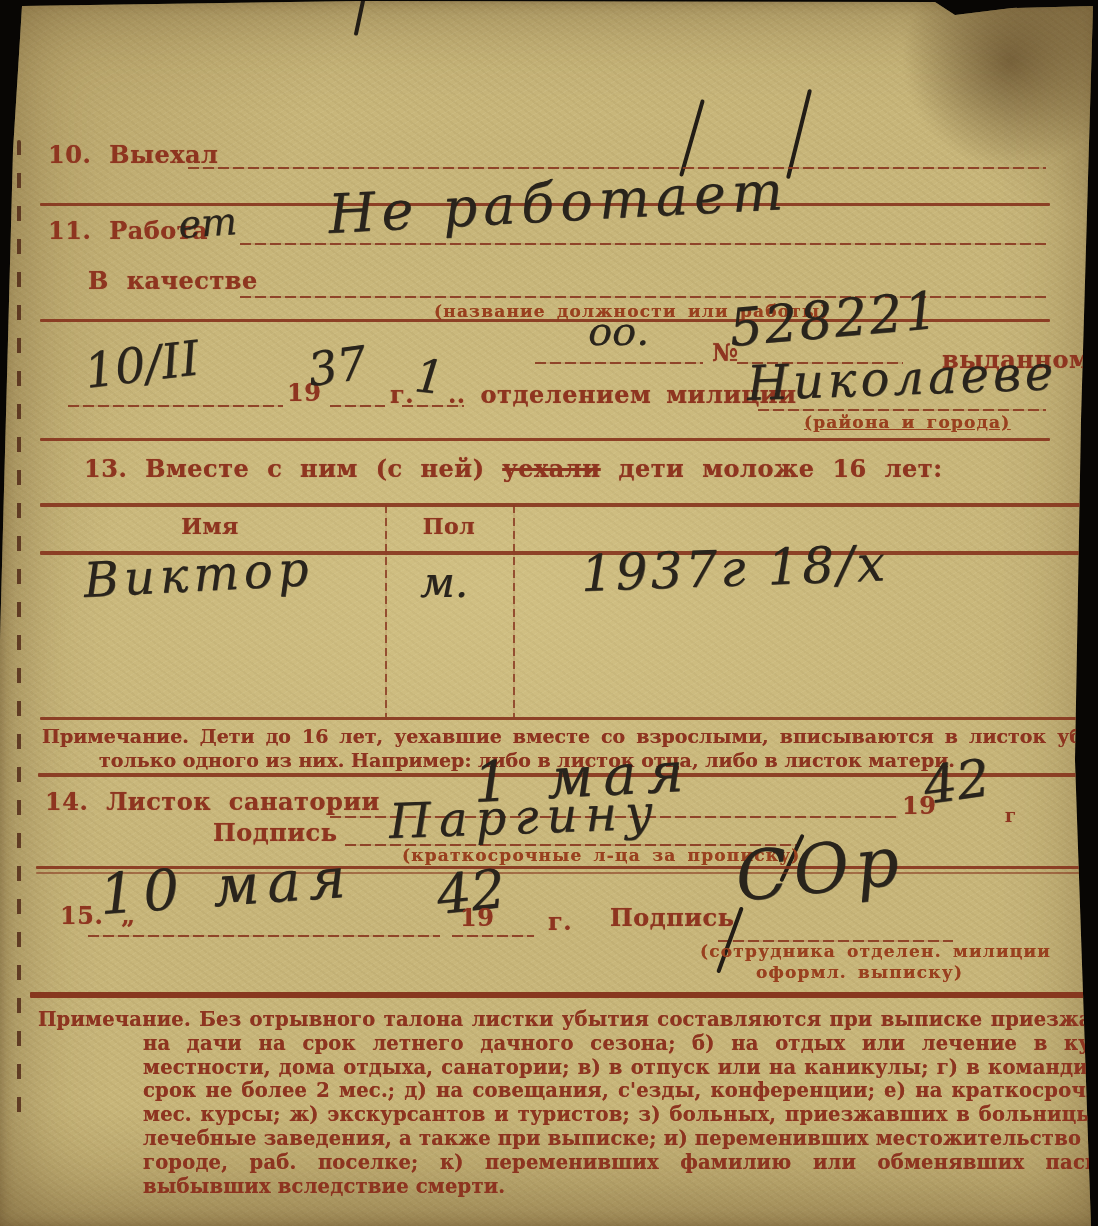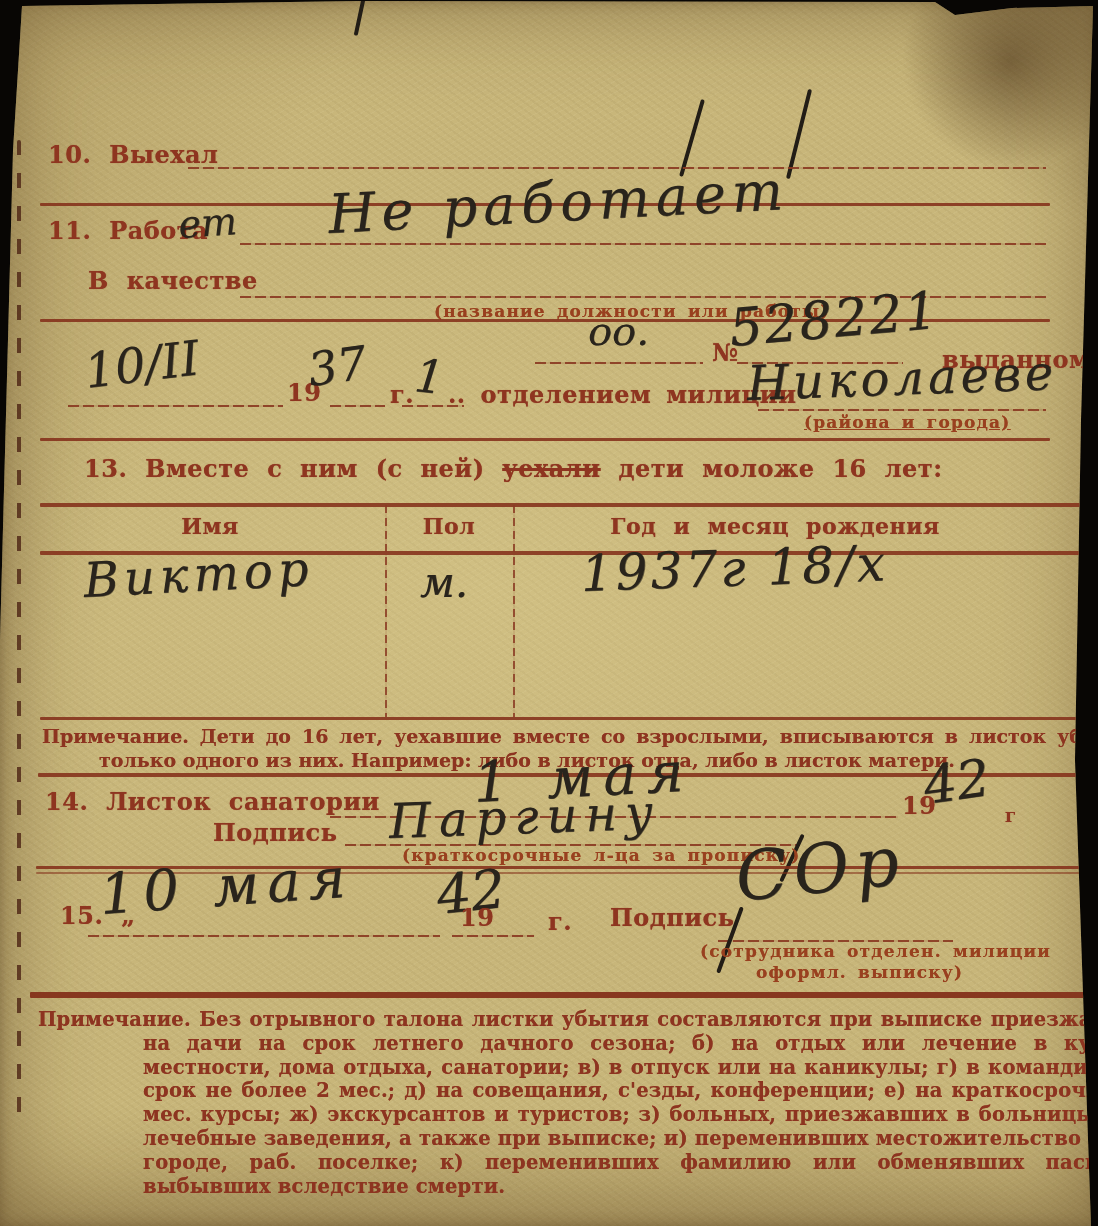--- a/index.html
+++ b/index.html
@@ -129,21 +129,20 @@
   <div class="pr" style="left:48px; top:454px;margin-left:36px;">
     <span>13.</span> 
     <span>Вместе с ним (с ней)</span> 
     <span class="struck">уехали</span> 
     <span>дети моложе 16 лет:</span>
   </div>
 
   <div class="rule" style="left:40px; top:503px; width:1045px; height:4px;"></div>
   <div class="pr ctr" style="left:60px; top:513px; width:300px; font-size:22px;">Имя</div>
   <div class="pr ctr" style="left:390px; top:513px; width:118px; font-size:22px;">Пол</div>
-  <div class="pr ctr" style="left:520px; top:513px; width:510px; font-size:22px;">Год и месяц рождения</div>
   <div class="rule" style="left:40px; top:551px; width:1045px; height:4px;"></div>
   <div class="vline" style="left:385px; top:505px; height:212px;"></div>
   <div class="vline" style="left:513px; top:505px; height:212px;"></div>
 
   <div class="hw" style="left:85px; top:552px; font-size:48px; transform:rotate(-3deg); letter-spacing:5px;">Виктор</div>
   <div class="hw" style="left:420px; top:558px; font-size:42px;">м.</div>
   <div class="hw" style="left:582px; top:545px; font-size:50px; transform:rotate(-2deg); letter-spacing:3px;">1937г  18/х</div>
 
   <div class="rule" style="left:40px; top:717px; width:1045px; height:3px;"></div>
 

